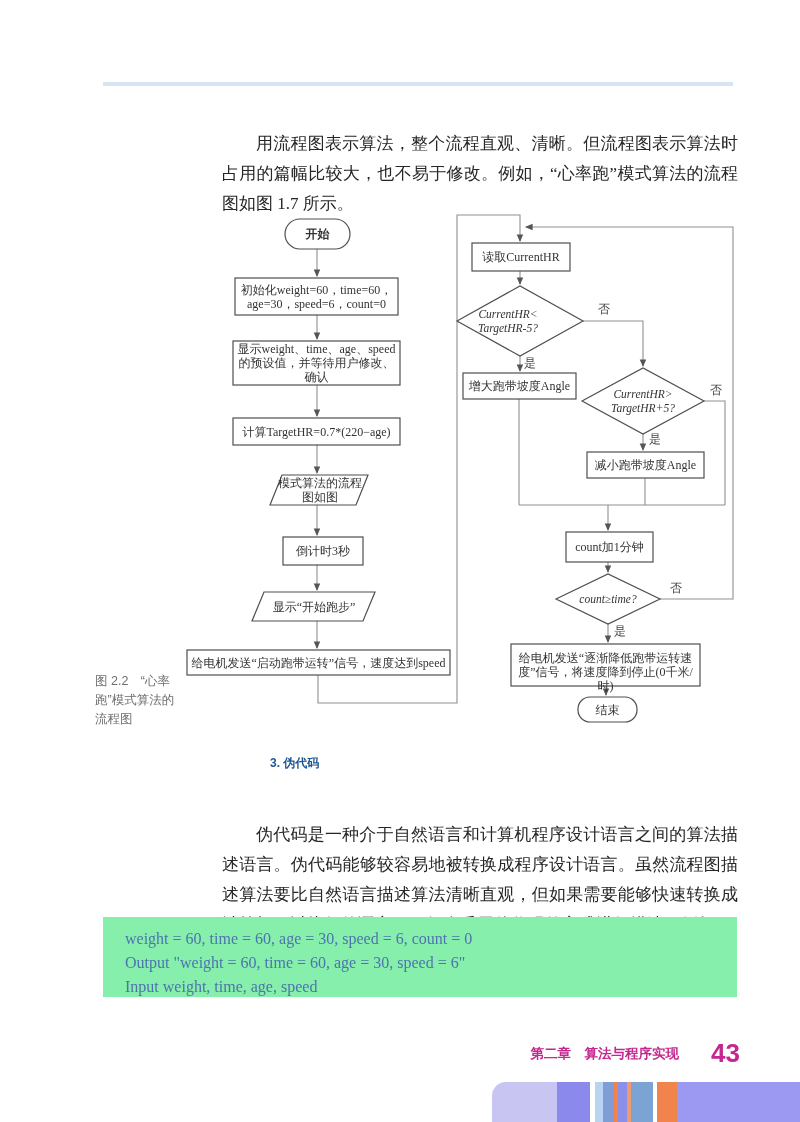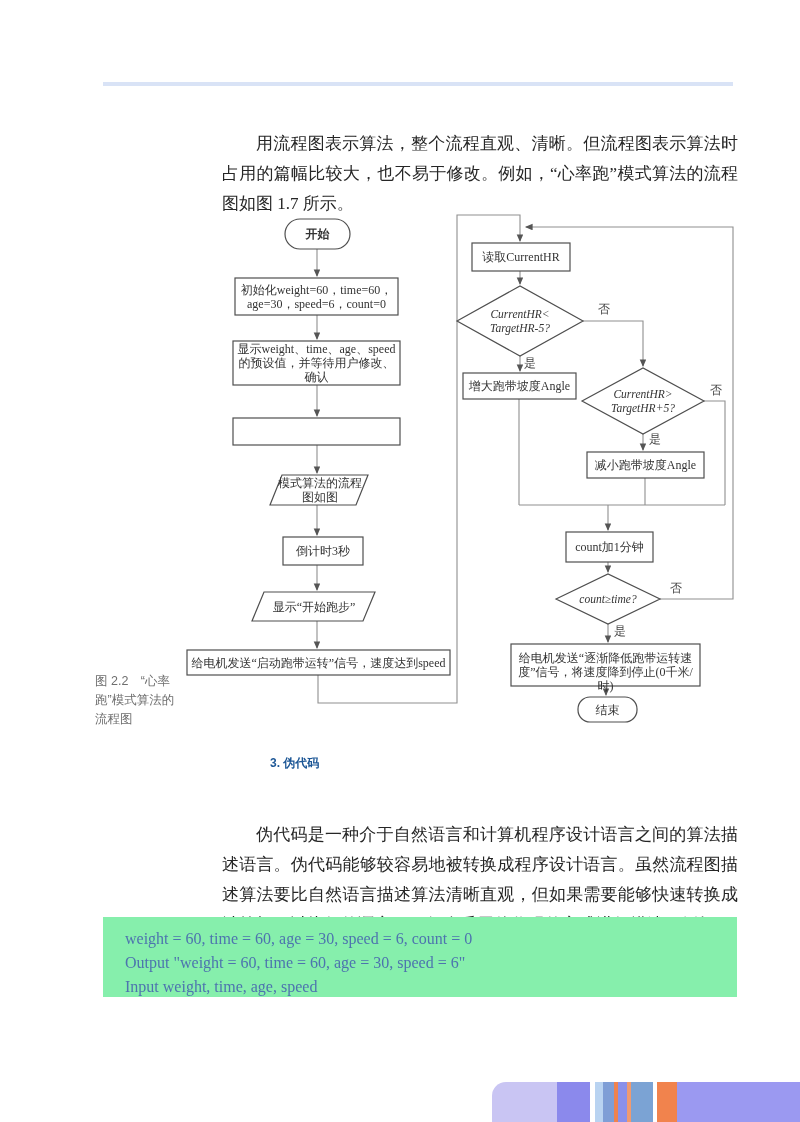--- a/index.html
+++ b/index.html
@@ -93,26 +93,27 @@
         <rect x="476" y="327" width="87" height="30"></rect>
         <polygon points="466,394 518,369 570,394 518,419"></polygon>
         <rect x="421" y="439" width="189" height="42"></rect>
         <rect x="488" y="492" width="59" height="25" rx="12"></rect>
       </g>
     </svg>
 
     <div class="fc-label" style="left:195px;top:14px;width:65px;height:30px;font-weight:bold;">开始</div>
     <div class="fc-label" style="left:149px;top:75px;width:155px;height:34px;">初始化weight=60，time=60，age=30，speed=6，count=0</div>
     <div class="fc-label" style="left:147px;top:138px;width:159px;height:40px;">显示weight、time、age、speed的预设值，并等待用户修改、确认</div>
+    <div class="fc-label" style="left:145px;top:213px;width:163px;height:27px;">计算TargetHR=0.7*(220−age)</div>
     <div class="fc-label" style="left:185px;top:271px;width:90px;height:28px;">模式算法的流程图如图</div>
     <div class="fc-label" style="left:193px;top:332px;width:80px;height:28px;">倒计时3秒</div>
     <div class="fc-label" style="left:168px;top:388px;width:112px;height:27px;">显示“开始跑步”</div>
     <div class="fc-label" style="left:99px;top:445px;width:259px;height:25px;">给电机发送“启动跑带运转”信号，速度达到speed</div>
     <div class="fc-label" style="left:382px;top:38px;width:98px;height:28px;">读取CurrentHR</div>
-    <div class="fc-label fc-ital" style="left:385px;top:94px;width:90px;height:44px;">CurrentHR&lt; TargetHR-5?</div>
+    <div class="fc-label fc-ital" style="left:373px;top:94px;width:90px;height:44px;">CurrentHR&lt; TargetHR-5?</div>
     <div class="fc-label" style="left:373px;top:168px;width:113px;height:26px;">增大跑带坡度Angle</div>
     <div class="fc-label fc-ital" style="left:508px;top:174px;width:90px;height:44px;">CurrentHR&gt; TargetHR+5?</div>
     <div class="fc-label" style="left:497px;top:247px;width:117px;height:26px;">减小跑带坡度Angle</div>
     <div class="fc-label" style="left:476px;top:327px;width:87px;height:30px;">count加1分钟</div>
     <div class="fc-label fc-ital" style="left:468px;top:384px;width:100px;height:20px;">count≥time?</div>
     <div class="fc-label" style="left:427px;top:441px;width:177px;height:52px;">给电机发送“逐渐降低跑带运转速度”信号，将速度降到停止(0千米/时)</div>
     <div class="fc-label" style="left:488px;top:492px;width:59px;height:25px;">结束</div>
 
     <div class="yn" style="left:434px;top:150px;">是</div>
     <div class="yn" style="left:508px;top:96px;">否</div>
@@ -127,20 +128,24 @@
   <div class="sec-head">3. 伪代码</div>
 
   <p class="para para2">伪代码是一种介于自然语言和计算机程序设计语言之间的算法描述语言。伪代码能够较容易地被转换成程序设计语言。虽然流程图描述算法要比自然语言描述算法清晰直观，但如果需要能够快速转换成计算机可以执行的语言，一般会采用伪代码的方式进行描述。例如：</p>
 
   <div class="codeblock">
     <div class="codeline">weight = 60, time = 60, age = 30, speed = 6, count = 0</div>
     <div class="codeline">Output "weight = 60, time = 60, age = 30, speed = 6"</div>
     <div class="codeline">Input weight, time, age, speed</div>
   </div>
 
+  <div class="footer-row">
+    <span class="chapter">第二章　算法与程序实现</span>
+    <span class="pagenum">43</span>
+  </div>
 
   <div class="stripes">
       <div style="width: 65px; background: rgb(201, 197, 243);"></div>
       <div style="width: 33px; background: rgb(139, 137, 236);"></div>
       <div style="width: 5px; background: rgb(255, 255, 255);"></div>
       <div style="width: 8px; background: rgb(185, 211, 241);"></div>
       <div style="width: 11px; background: rgb(127, 158, 214);"></div>
       <div style="width: 4px; background: rgb(240, 130, 78);"></div>
       <div style="width: 9px; background: rgb(138, 144, 234);"></div>
       <div style="width: 4px; background: rgb(239, 154, 112);"></div>

